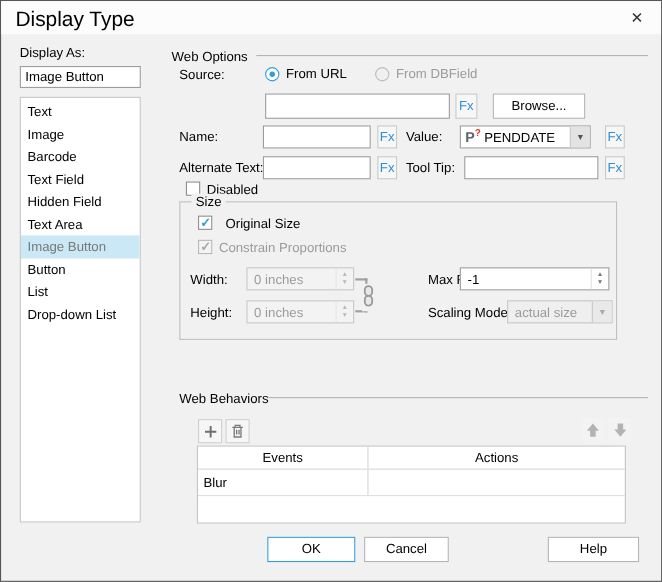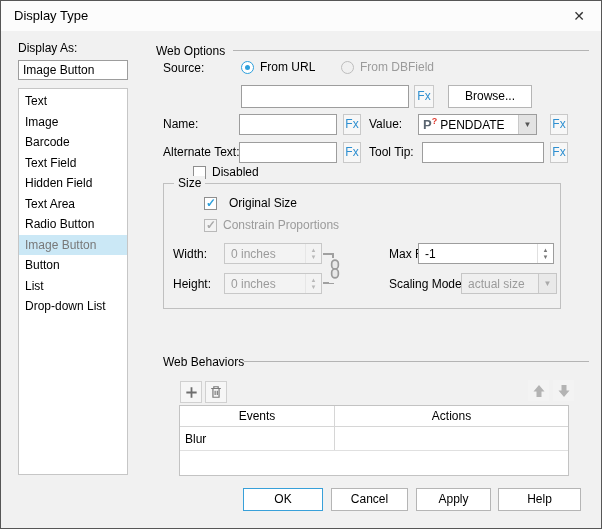--- a/index.html
+++ b/index.html
@@ -1,19 +1,19 @@
 <!DOCTYPE html>
 <html style="--accent: #2da0dc; --selection-bg: #cbe8f6; --fx-blue: #2e8fd0; --ok-border: #38a0d9;"><head>
 <meta charset="utf-8">
 <style>
   html,body{margin:0;padding:0;background:#cfcfcf;}
   *{box-sizing:border-box;font-family:"Liberation Sans",sans-serif;}
   .dlg{position:relative;width:602px;height:529px;background:#f1f1f1;border:1px solid #565656;overflow:hidden;font-size:12px;color:#000;}
   .titlebar{position:absolute;left:0;top:0;width:100%;height:30px;background:#fcfcfc;}
-  .title{position:absolute;left:13px;top:7px;font-size:13px;}
+  .title{position:absolute;left:13px;top:7px;font-size:19px;}
   .close{position:absolute;right:13px;top:6px;width:18px;height:18px;font-size:14px;color:#333;text-align:center;line-height:18px;cursor:pointer;}
   .lbl{position:absolute;white-space:nowrap;}
   .dis{color:#9b9b9b;}
   .txt{position:absolute;border:1px solid #9d9d9d;background:#fff;padding:0 4px;font-size:12px;color:#000;outline:none;}
   .listbox{position:absolute;left:17px;top:87px;width:110px;height:387px;background:#fff;border:1px solid #c6c6c6;padding-top:2px;overflow:hidden;}
   .li{height:20.5px;line-height:20.5px;padding-left:6px;cursor:default;}
   .li.sel{background:var(--selection-bg,#cbe8f6);color:#787878;}
   .secline{position:absolute;height:1px;background:#b4b4b4;}
   .radio{position:absolute;display:flex;align-items:center;gap:6px;}
   .rdot{width:13px;height:13px;border-radius:50%;border:1px solid var(--accent,#2da0dc);background:#fff;position:relative;flex:0 0 13px;}
@@ -21,21 +21,21 @@
   .radio.off .rdot{border-color:#bdbdbd;background:#f0f0f0;}
   .radio.off .rdot::after{display:none;}
   .fx{position:absolute;border:1px solid #c9c9c9;background:#f7f7f7;color:var(--fx-blue,#2e8fd0);text-align:center;cursor:pointer;}
   .btn{position:absolute;border:1px solid #b5b5b5;background:#fff;text-align:center;cursor:pointer;color:#000;}
   .combo{position:absolute;border:1px solid #9d9d9d;background:#fff;display:flex;align-items:center;}
   .combo .arrowbox{margin-left:auto;width:18px;align-self:stretch;background:#e3e3e3;border-left:1px solid #c9c9c9;display:flex;align-items:center;justify-content:center;color:#555;font-size:8px;}
   .combo.dis2{background:#efefef;border-color:#c6c6c6;color:#9b9b9b;justify-content:center;}
   .combo.dis2 .arrowbox{background:#e9e9e9;color:#a9a9a9;}
   .picon{font-weight:bold;color:#5a6570;font-size:13px;margin:0 3px 0 4px;}
   .picon sup{color:#e03a2f;font-size:9px;font-weight:bold;}
-  .cb{position:absolute;display:flex;align-items:center;gap:6px;margin-left:24px;}
+  .cb{position:absolute;display:flex;align-items:flex-start;gap:6px;}
   .cbox{width:13px;height:13px;border:1px solid #8e8e8e;background:#fff;flex:0 0 13px;position:relative;}
   .cb.checked .cbox::after{content:"✓";position:absolute;left:1px;top:-2px;font-size:12px;font-weight:bold;color:var(--accent,#2da0dc);}
   .cb.discheck .cbox{border-color:#b9b9b9;background:#f3f3f3;}
   .cb.discheck .cbox::after{content:"✓";position:absolute;left:1px;top:-2px;font-size:12px;font-weight:bold;color:#a9a9a9;}
   .cb span.t{line-height:14px;}
   .group{position:absolute;border:1px solid #c0c0c0;}
   .legend{position:absolute;top:-8px;left:10px;background:#f1f1f1;padding:0 4px;}
   .spin{position:absolute;border:1px solid #9d9d9d;background:#fff;display:flex;align-items:center;padding-left:6px;}
   .spin .arrows{margin-left:auto;width:16px;align-self:stretch;display:flex;flex-direction:column;align-items:center;justify-content:center;color:#777;font-size:6px;line-height:7px;border-left:1px solid #e0e0e0;}
   .spin.dis3{background:#f3f3f3;border-color:#c8c8c8;color:#9b9b9b;}
@@ -67,21 +67,20 @@
 
   <span class="lbl" style="left:17px;top:40px;">Display As:</span>
   <input class="txt" style="left: 17px; top: 59px; width: 110px; height: 20px;" value="Image Button">
   <div class="listbox">
       <div class="li">Text</div>
       <div class="li">Image</div>
       <div class="li">Barcode</div>
       <div class="li">Text Field</div>
       <div class="li">Hidden Field</div>
       <div class="li">Text Area</div>
-      <div class="li">Radio Button</div>
       <div class="li sel">Image Button</div>
       <div class="li">Button</div>
       <div class="li">List</div>
       <div class="li">Drop-down List</div>
     </div>
 
   <span class="lbl" style="left:155px;top:43px;">Web Options</span>
   <div class="secline" style="left:232px;top:49px;width:356px;"></div>
 
   <span class="lbl" style="left:162px;top:60px;">Source:</span>
@@ -204,16 +203,15 @@
         <div class="trow">
           <div class="tcell c1">Blur</div>
           <div class="tcell c2"></div>
         </div>
       </div>
     <div class="tfill"></div>
   </div>
 
   <div class="footbtn default" style="left:242px;top:487px;width:80px;">OK</div>
   <div class="footbtn" style="left:330px;top:487px;width:77px;">Cancel</div>
-  <div class="footbtn" style="left:415px;top:487px;width:75px;">Apply</div>
   <div class="footbtn" style="left:497px;top:487px;width:83px;">Help</div>
 
 </div>
 
 </body></html>

